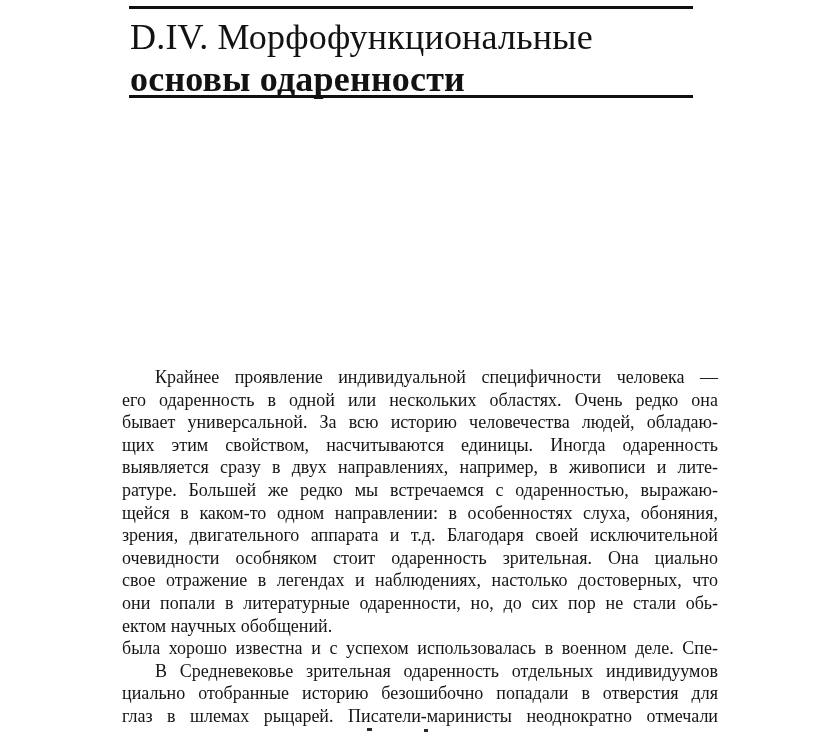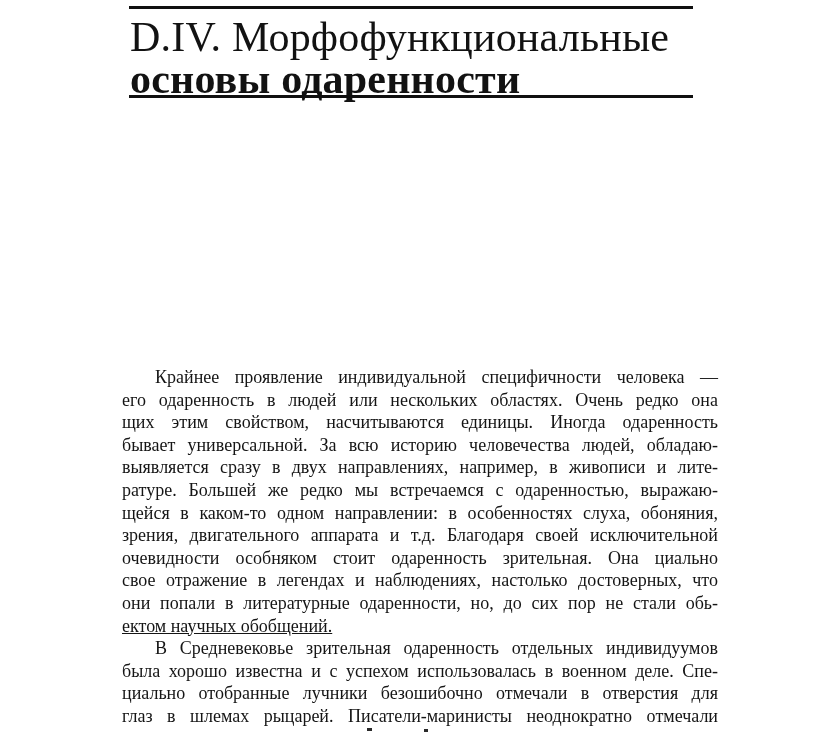--- a/index.html
+++ b/index.html
@@ -26,21 +26,21 @@
     height: 3px;
     background: #101010;
   }
   .rule-top { top: 6px; }
   .rule-bottom { top: 95px; }
   .chapter-title {
     position: absolute;
     left: 130px;
     top: 16px;
     width: 580px;
-    font-size: 42px;
+    font-size: 36px;
     line-height: 42px;
     font-weight: 400;
     color: #121212;
     letter-spacing: 0.2px;
   }
   .body-text {
     position: absolute;
     left: 122px;
     top: 366px;
     width: 596px;
@@ -54,21 +54,20 @@
     white-space: normal;
     height: 22.6px;
     overflow: visible;
   }
   .line.indent {
     padding-left: 33px;
   }
   .line.para-end {
     text-align: right;
     text-align-last: left;
-    text-decoration: underline;
   }
   .speck {
     position: absolute;
     background: #2a2a2a;
   }
   .speck-1 { left: 367px; top: 728px; width: 5px; height: 3px; }
   .speck-2 { left: 424px; top: 729px; width: 4px; height: 3px; }
 </style>
 </head>
 <body>
@@ -79,33 +78,33 @@
 
   <h1 class="chapter-title" style="margin:0;">
     <span style="display:block;">D.IV. Морфофункциональные</span>
     <span style="display:block;font-weight:bold;">основы одаренности</span>
   </h1>
 
   <div class="rule rule-bottom"></div>
 
   <div class="body-text">
     <div class="line indent">Крайнее проявление индивидуальной специфичности человека —</div>
-    <div class="line">его одаренность в людей или нескольких областях. Очень редко она</div>
+    <div class="line">его одаренность в одной или нескольких областях. Очень редко она</div>
+    <div class="line">бывает универсальной. За всю историю человечества людей, обладаю-</div>
     <div class="line">щих этим свойством, насчитываются единицы. Иногда одаренность</div>
-    <div class="line">бывает универсальной. За всю историю человечества людей, обладаю-</div>
     <div class="line">выявляется сразу в двух направлениях, например, в живописи и лите-</div>
     <div class="line">ратуре. Большей же редко мы встречаемся с одаренностью, выражаю-</div>
     <div class="line">щейся в каком-то одном направлении: в особенностях слуха, обоняния,</div>
     <div class="line">зрения, двигательного аппарата и т.д. Благодаря своей исключительной</div>
     <div class="line">очевидности особняком стоит одаренность зрительная. Она циально</div>
     <div class="line">свое отражение в легендах и наблюдениях, настолько достоверных, что</div>
     <div class="line">они попали в литературные одаренности, но, до сих пор не стали обь-</div>
     <div class="line para-end">ектом научных обобщений.</div>
+    <div class="line">была хорошо известна и с успехом использовалась в военном деле. Спе-</div>
     <div class="line indent">В Средневековье зрительная одаренность отдельных индивидуумов</div>
-    <div class="line">была хорошо известна и с успехом использовалась в военном деле. Спе-</div>
-    <div class="line">циально отобранные лучники безошибочно отмечали в отверстия для</div>
+    <div class="line">циально отобранные историю безошибочно попадали в отверстия для</div>
     <div class="line">глаз в шлемах рыцарей. Писатели-маринисты неоднократно отмечали</div>
   </div>
 
   <div class="speck speck-1"></div>
   <div class="speck speck-2"></div>
 
 </div>
 
 </body></html>

